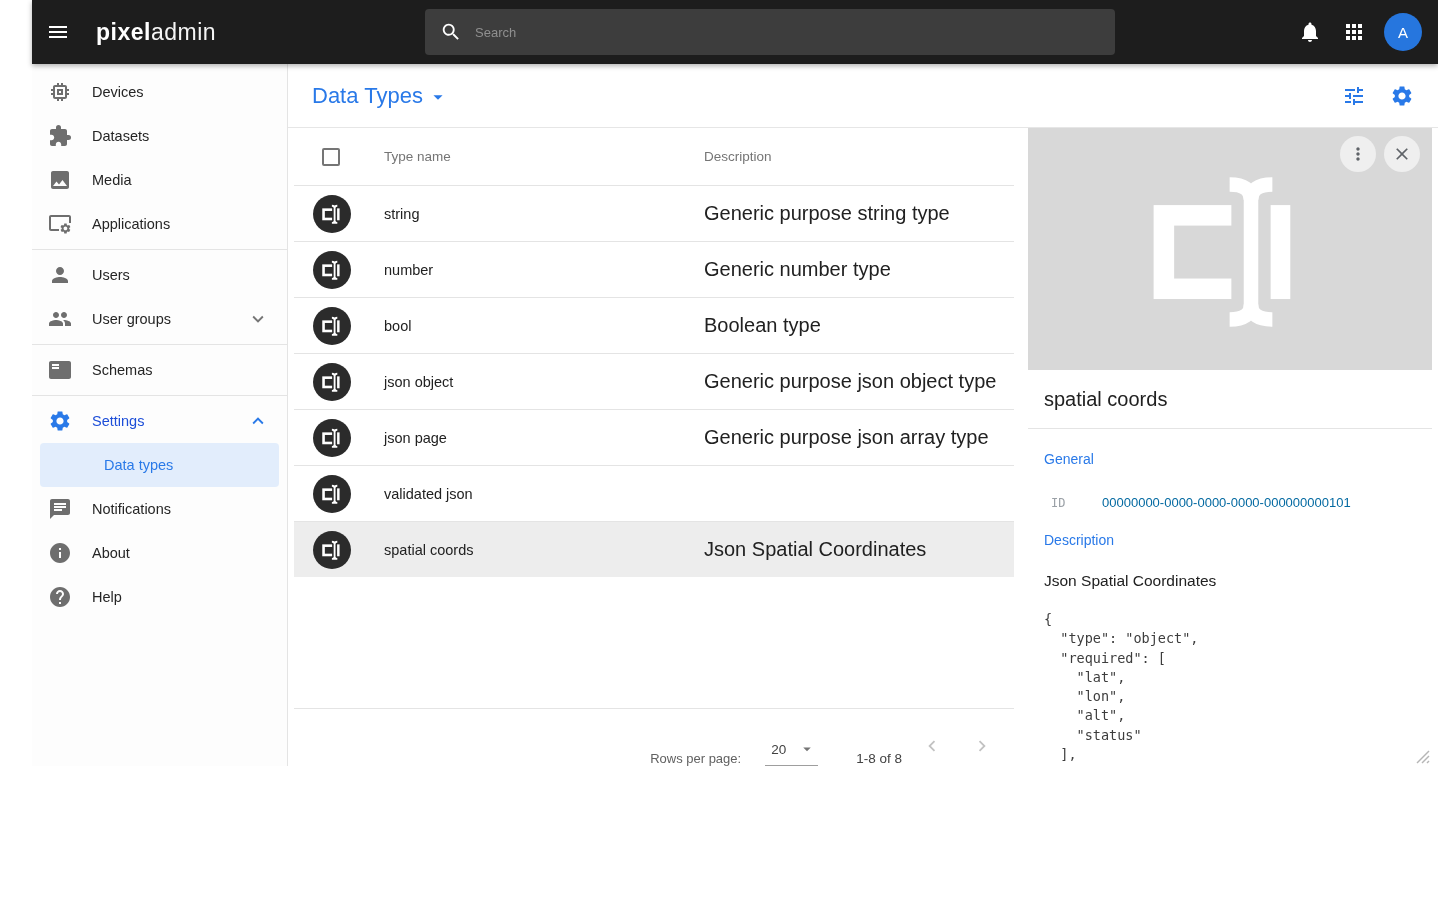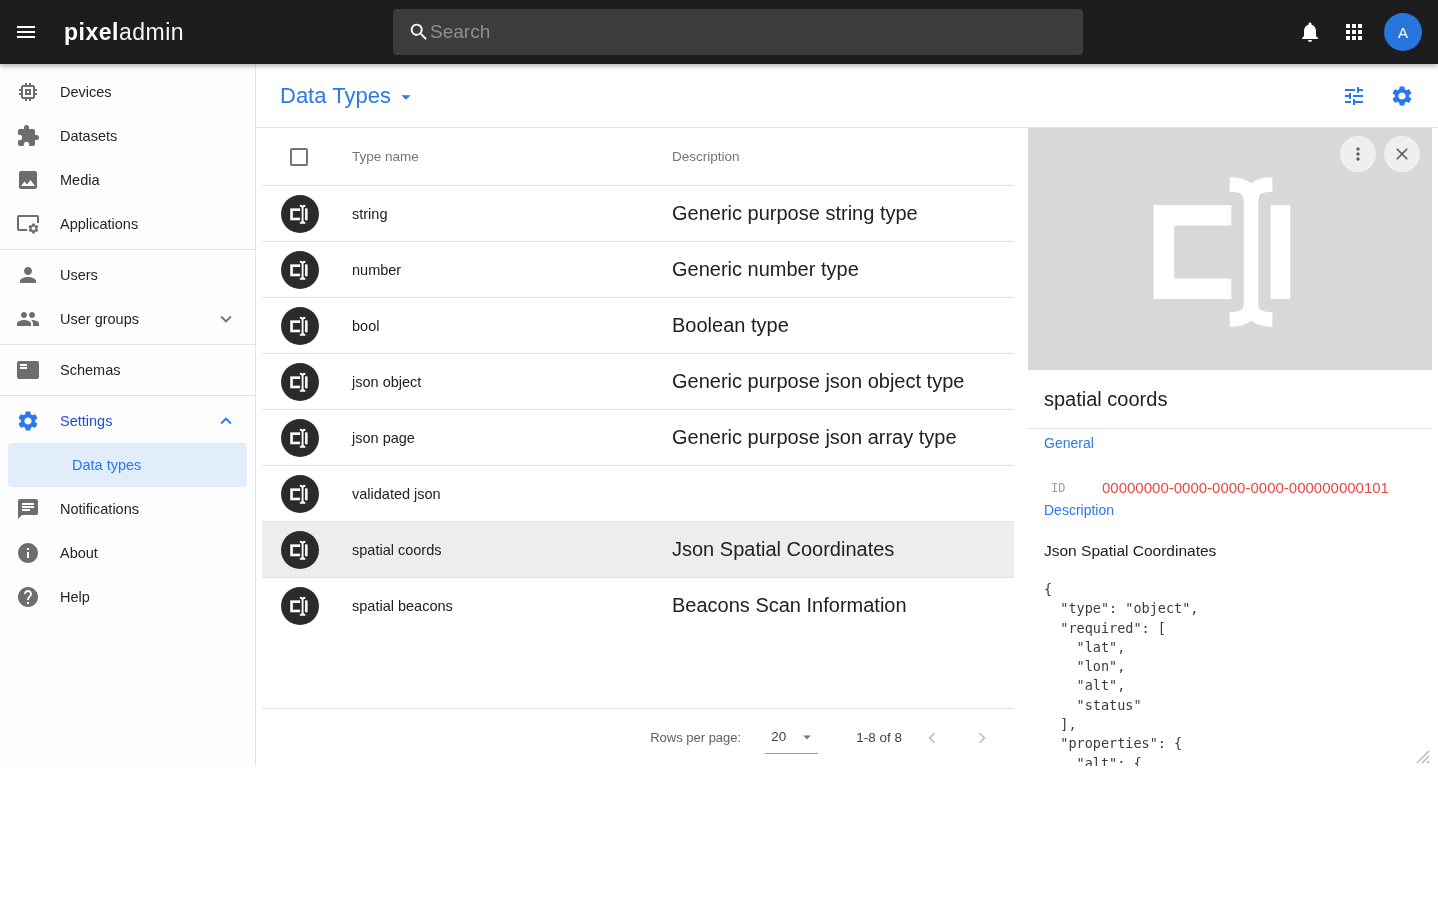--- a/index.html
+++ b/index.html
@@ -1,32 +1,32 @@
 <!DOCTYPE html>
 <html><head>
 <meta charset="utf-8">
 <style>
   * { margin:0; padding:0; box-sizing:border-box; }
   html,body { width:1438px; height:898px; overflow:hidden; }
   body { font-family:"Liberation Sans","DejaVu Sans",sans-serif; background:#fff; color:#212121; }
-  .app { position:relative; width:1438px; height:766px; display:flex; flex-direction:column; }
+  .app { position:relative; width:1438px; height:766px; display:flex; flex-direction:column;padding-left:32px; }
 
   
   .topbar { position:relative; z-index:30; height:64px; background:#1d1d1d; display:flex; align-items:center; flex:0 0 64px;
             box-shadow:0 2px 5px rgba(0,0,0,.3); }
   .hamburger { width:48px; height:48px; margin-left:2px; display:flex; align-items:center; justify-content:center; cursor:pointer; }
   .hamburger svg { width:24px; height:24px; fill:#fff; }
   .brand { margin-left:14px; font-size:23px; color:#fff; letter-spacing:.5px; white-space:nowrap; }
   .brand b { font-weight:700; }
   .brand span.light { font-weight:400; color:#f5f5f5; }
   .searchbox { position:absolute; left:393px; top:9px; width:690px; height:46px; background:#3d3d3d; border-radius:4px;
                display:flex; align-items:center; }
   .searchbox svg { width:22px; height:22px; fill:#fff; margin-left:15px; flex:0 0 auto; }
-  .searchbox input { background:transparent; border:none; outline:none; color:#e0e0e0; font-size:19px;
-                     font-family:inherit; width:600px; }
+  .searchbox input { background:transparent; border:none; outline:none; color:#e0e0e0; font-size:13px;
+                     font-family:inherit; margin-left:13px; width:600px; }
   .searchbox input::placeholder { color:#8f8f8f; }
   .topbar-right { position:absolute; right:0; top:0; height:64px; display:flex; align-items:center; }
   .top-icon-btn { width:44px; height:44px; display:flex; align-items:center; justify-content:center; cursor:pointer; }
   .top-icon-btn svg { width:24px; height:24px; fill:#fff; }
   .avatar { width:38px; height:38px; border-radius:50%; background:#2676de; color:#fff; font-size:15px; font-weight:500;
             display:flex; align-items:center; justify-content:center; margin-left:8px; margin-right:16px; cursor:pointer; }
 
   
   .body-row { display:flex; flex:1 1 auto; min-height:0; }
 
@@ -66,21 +66,21 @@
   .trow.selected { background:#ededed; }
   .td-icon { width:90px; flex:0 0 90px; display:flex; align-items:center; }
   .row-avatar { width:38px; height:38px; border-radius:50%; background:#2b2b2b; margin-left:19px;
                 display:flex; align-items:center; justify-content:center; }
   .row-avatar svg { width:26px; height:26px; color:#2b2b2b; }
   .td-name { width:320px; flex:0 0 320px; font-size:14.5px; color:#212121; }
   .td-desc { flex:1 1 auto; font-size:20px; color:#212121; }
 
   
   .tfooter { margin-top:auto; height:58px; flex:0 0 58px; border-top:1px solid #e4e4e4;
-             display:flex; align-items:center; justify-content:flex-end; }
+             display:flex; align-items:flex-end; justify-content:flex-end; }
   .rpp-label { font-size:13px; color:#616161; }
   .rpp-select { display:flex; align-items:center; border-bottom:1px solid #9e9e9e; padding:6px 2px 7px 6px;
                 margin-left:24px; cursor:pointer; }
   .rpp-value { font-size:13.5px; color:#424242; }
   .rpp-select svg { width:18px; height:18px; fill:#757575; margin-left:12px; }
   .range-label { font-size:13.5px; color:#424242; margin-left:38px; }
   .pg-btn { width:40px; height:40px; display:flex; align-items:center; justify-content:center; margin-left:10px; cursor:default; }
   .pg-btn:first-of-type { margin-left:28px; }
   .pg-btn svg { width:22px; height:22px; fill:#c2c2c2; }
   .tfooter .spacer-right { width:12px; }
@@ -90,24 +90,24 @@
                   position:relative; min-height:0; }
   .panel-hero { height:242px; flex:0 0 242px; background:#d8d8d8; position:relative;
                 display:flex; align-items:center; justify-content:center; }
   .panel-hero .hero-glyph { width:205px; height:205px; color:#d8d8d8; }
   .hero-actions { position:absolute; top:8px; right:12px; display:flex; }
   .hero-btn { width:36px; height:36px; border-radius:50%; background:#efefef; display:flex; align-items:center;
               justify-content:center; margin-left:8px; cursor:pointer; }
   .hero-btn svg { width:20px; height:20px; fill:#5f6368; }
   .panel-title { padding:18px 16px 17px 16px; font-size:20px; font-weight:500; color:#212121; border-bottom:1px solid #e4e4e4; }
   .panel-body { padding:0 16px; overflow:hidden; flex:1 1 auto; }
-  .section-label { font-size:14px; font-weight:500; color:#2979e8; margin-top:6px; }
+  .section-label { font-size:14px; font-weight:500; color:#2979e8; margin-top:22px; }
   .id-row { display:flex; align-items:center; margin-top:28px; }
   .id-label { font-family:"DejaVu Sans Mono","Liberation Mono",monospace; font-size:12px; color:#9aa0a6; width:58px; padding-left:7px; }
-  .id-value { font-size:15px; color:#ef4444; }
+  .id-value { font-size:13px; color:#0369a1; }
   .desc-value { font-size:15.5px; color:#212121; margin-top:24px; }
   .schema-code { font-family:"DejaVu Sans Mono","Liberation Mono",monospace; font-size:13.5px; line-height:19.3px;
                  color:#3d3d3d; margin-top:20px; white-space:pre; }
   .resize-handle { position:absolute; right:2px; bottom:2px; width:16px; height:16px; stroke:#9e9e9e; opacity:.75; cursor:nwse-resize; }
 </style>
 </head>
 <body>
 
 <svg width="0" height="0" style="position:absolute">
   <defs>
@@ -412,31 +412,20 @@
             <div class="td-icon">
                 <div class="row-avatar">
                   <svg>
                     <use href="#ic-dtype"></use>
                   </svg>
                 </div>
               </div>
             <div class="td-name">spatial coords</div>
             <div class="td-desc">Json Spatial Coordinates</div>
           </div>
-          <div class="trow">
-            <div class="td-icon">
-                <div class="row-avatar">
-                  <svg>
-                    <use href="#ic-dtype"></use>
-                  </svg>
-                </div>
-              </div>
-            <div class="td-name">spatial beacons</div>
-            <div class="td-desc">Beacons Scan Information</div>
-          </div>
 
           <div class="tfooter">
             <span class="rpp-label">Rows per page:</span>
             <div class="rpp-select">
               <span class="rpp-value">20</span>
               <svg>
                   <use href="#ic-drop-down"></use>
                 </svg>
             </div>
             <span class="range-label">1-8 of 8</span>

